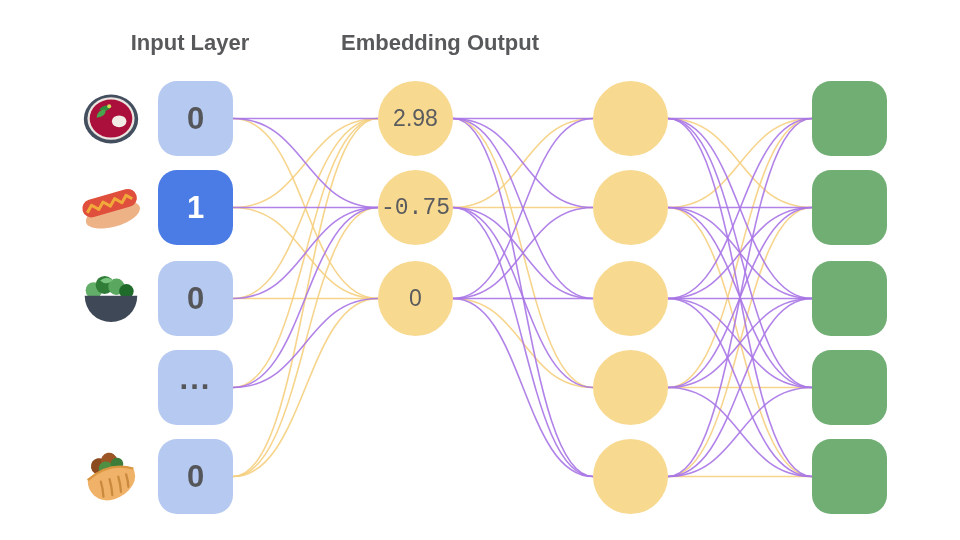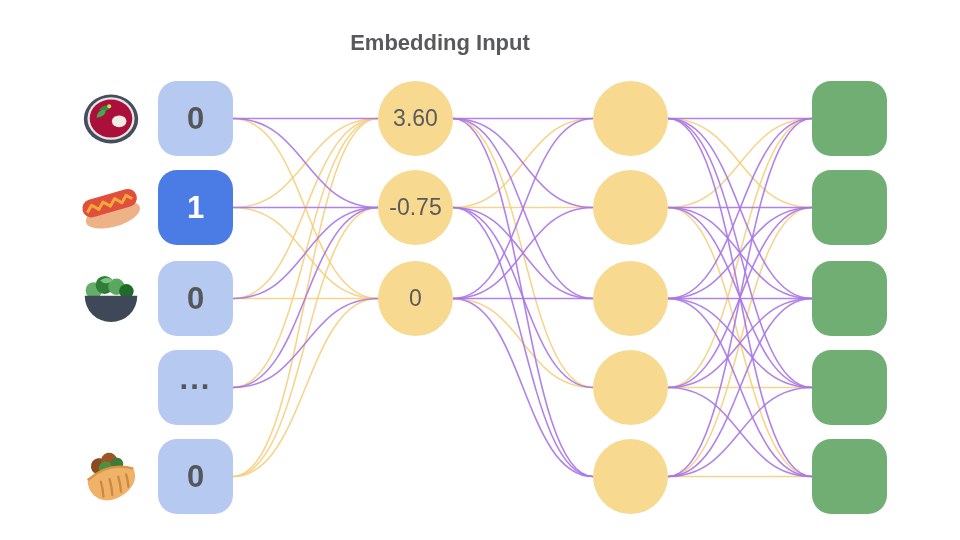--- a/index.html
+++ b/index.html
@@ -80,21 +80,22 @@
       <path d="M 668 298.5 C 740 298.5, 740 298.5, 812 298.5" fill="none" stroke="#a875e6" stroke-width="1.6" opacity="0.9"></path>
       <path d="M 668 298.5 C 740 298.5, 740 387.5, 812 387.5" fill="none" stroke="#a875e6" stroke-width="1.6" opacity="0.9"></path>
       <path d="M 668 298.5 C 740 298.5, 740 476.5, 812 476.5" fill="none" stroke="#a875e6" stroke-width="1.6" opacity="0.9"></path>
       <path d="M 668 387.5 C 740 387.5, 740 207.5, 812 207.5" fill="none" stroke="#a875e6" stroke-width="1.6" opacity="0.9"></path>
       <path d="M 668 387.5 C 740 387.5, 740 298.5, 812 298.5" fill="none" stroke="#a875e6" stroke-width="1.6" opacity="0.9"></path>
       <path d="M 668 387.5 C 740 387.5, 740 476.5, 812 476.5" fill="none" stroke="#a875e6" stroke-width="1.6" opacity="0.9"></path>
       <path d="M 668 476.5 C 740 476.5, 740 118.5, 812 118.5" fill="none" stroke="#a875e6" stroke-width="1.6" opacity="0.9"></path>
       <path d="M 668 476.5 C 740 476.5, 740 298.5, 812 298.5" fill="none" stroke="#a875e6" stroke-width="1.6" opacity="0.9"></path>
       <path d="M 668 476.5 C 740 476.5, 740 387.5, 812 387.5" fill="none" stroke="#a875e6" stroke-width="1.6" opacity="0.9"></path>
     </svg>
-  <div class="layer-title" id="title-embedding">Embedding Input</div>
+  <div class="layer-title" id="title-input">Input Layer</div>
+  <div class="layer-title" id="title-embedding">Embedding Output</div>
   <div id="nodes">
       <div class="node inbox" style="left: 158px; top: 81px; background: rgb(182, 201, 241);">
         <span>0</span>
       </div>
       <span class="food-icon" style="left: 111px; top: 118.5px;"><svg width="58" height="52" viewBox="0 0 64 57">
    <ellipse cx="32" cy="28.5" rx="30" ry="27" fill="#434e5e"></ellipse>
    <ellipse cx="32" cy="28" rx="26" ry="23.5" fill="#ece6e1"></ellipse>
    <ellipse cx="32" cy="28" rx="23.5" ry="21" fill="#ab0f3c"></ellipse>
    <ellipse cx="41" cy="31" rx="8" ry="6.5" fill="#f3ece6"></ellipse>
    <path d="M19 18 q6 -7 13 -3 q-4 7 -13 3z" fill="#2f8f3a"></path>
@@ -133,23 +134,23 @@
      <circle cx="21" cy="17" r="9" fill="#8a4a1e"></circle>
      <circle cx="33" cy="13" r="9" fill="#9c5524"></circle>
      <circle cx="28" cy="21" r="8" fill="#4e8f44"></circle>
      <circle cx="41" cy="18" r="7" fill="#3d7d39"></circle>
      <path d="M6 30 q26 -16 52 -4 q4 16 -14 26 q-22 10 -34 -4 q-6 -8 -4 -18z" fill="#f0b269"></path>
      <path d="M6 30 q26 -16 52 -4" stroke="#d9953f" stroke-width="2.5" fill="none"></path>
      <path d="M20 34 q1 9 0 17 M30 33 q1 9 0 18 M40 32 q1 9 0 17 M49 31 q1 8 0 14" stroke="#c98a3e" stroke-width="2.5" fill="none" stroke-linecap="round"></path>
    </g>
  </svg></span>
       <div class="node circle" style="left: 378px; top: 81px; background: rgb(247, 217, 144);">
-        <span>3.60</span>
+        <span>2.98</span>
       </div>
-      <div class="node circle" style="left: 378px; top: 170px; background: rgb(247, 217, 144);">
+      <div class="node circle" style="left: 378px; top: 170px; background: rgb(247, 217, 144); font-family: Liberation Mono, monospace;">
         <span>-0.75</span>
       </div>
       <div class="node circle" style="left: 378px; top: 261px; background: rgb(247, 217, 144);">
         <span>0</span>
       </div>
       <div class="node circle" style="left: 593px; top: 81px; background: rgb(247, 217, 144);"></div>
       <div class="node circle" style="left: 593px; top: 170px; background: rgb(247, 217, 144);"></div>
       <div class="node circle" style="left: 593px; top: 261px; background: rgb(247, 217, 144);"></div>
       <div class="node circle" style="left: 593px; top: 350px; background: rgb(247, 217, 144);"></div>
       <div class="node circle" style="left: 593px; top: 439px; background: rgb(247, 217, 144);"></div>

